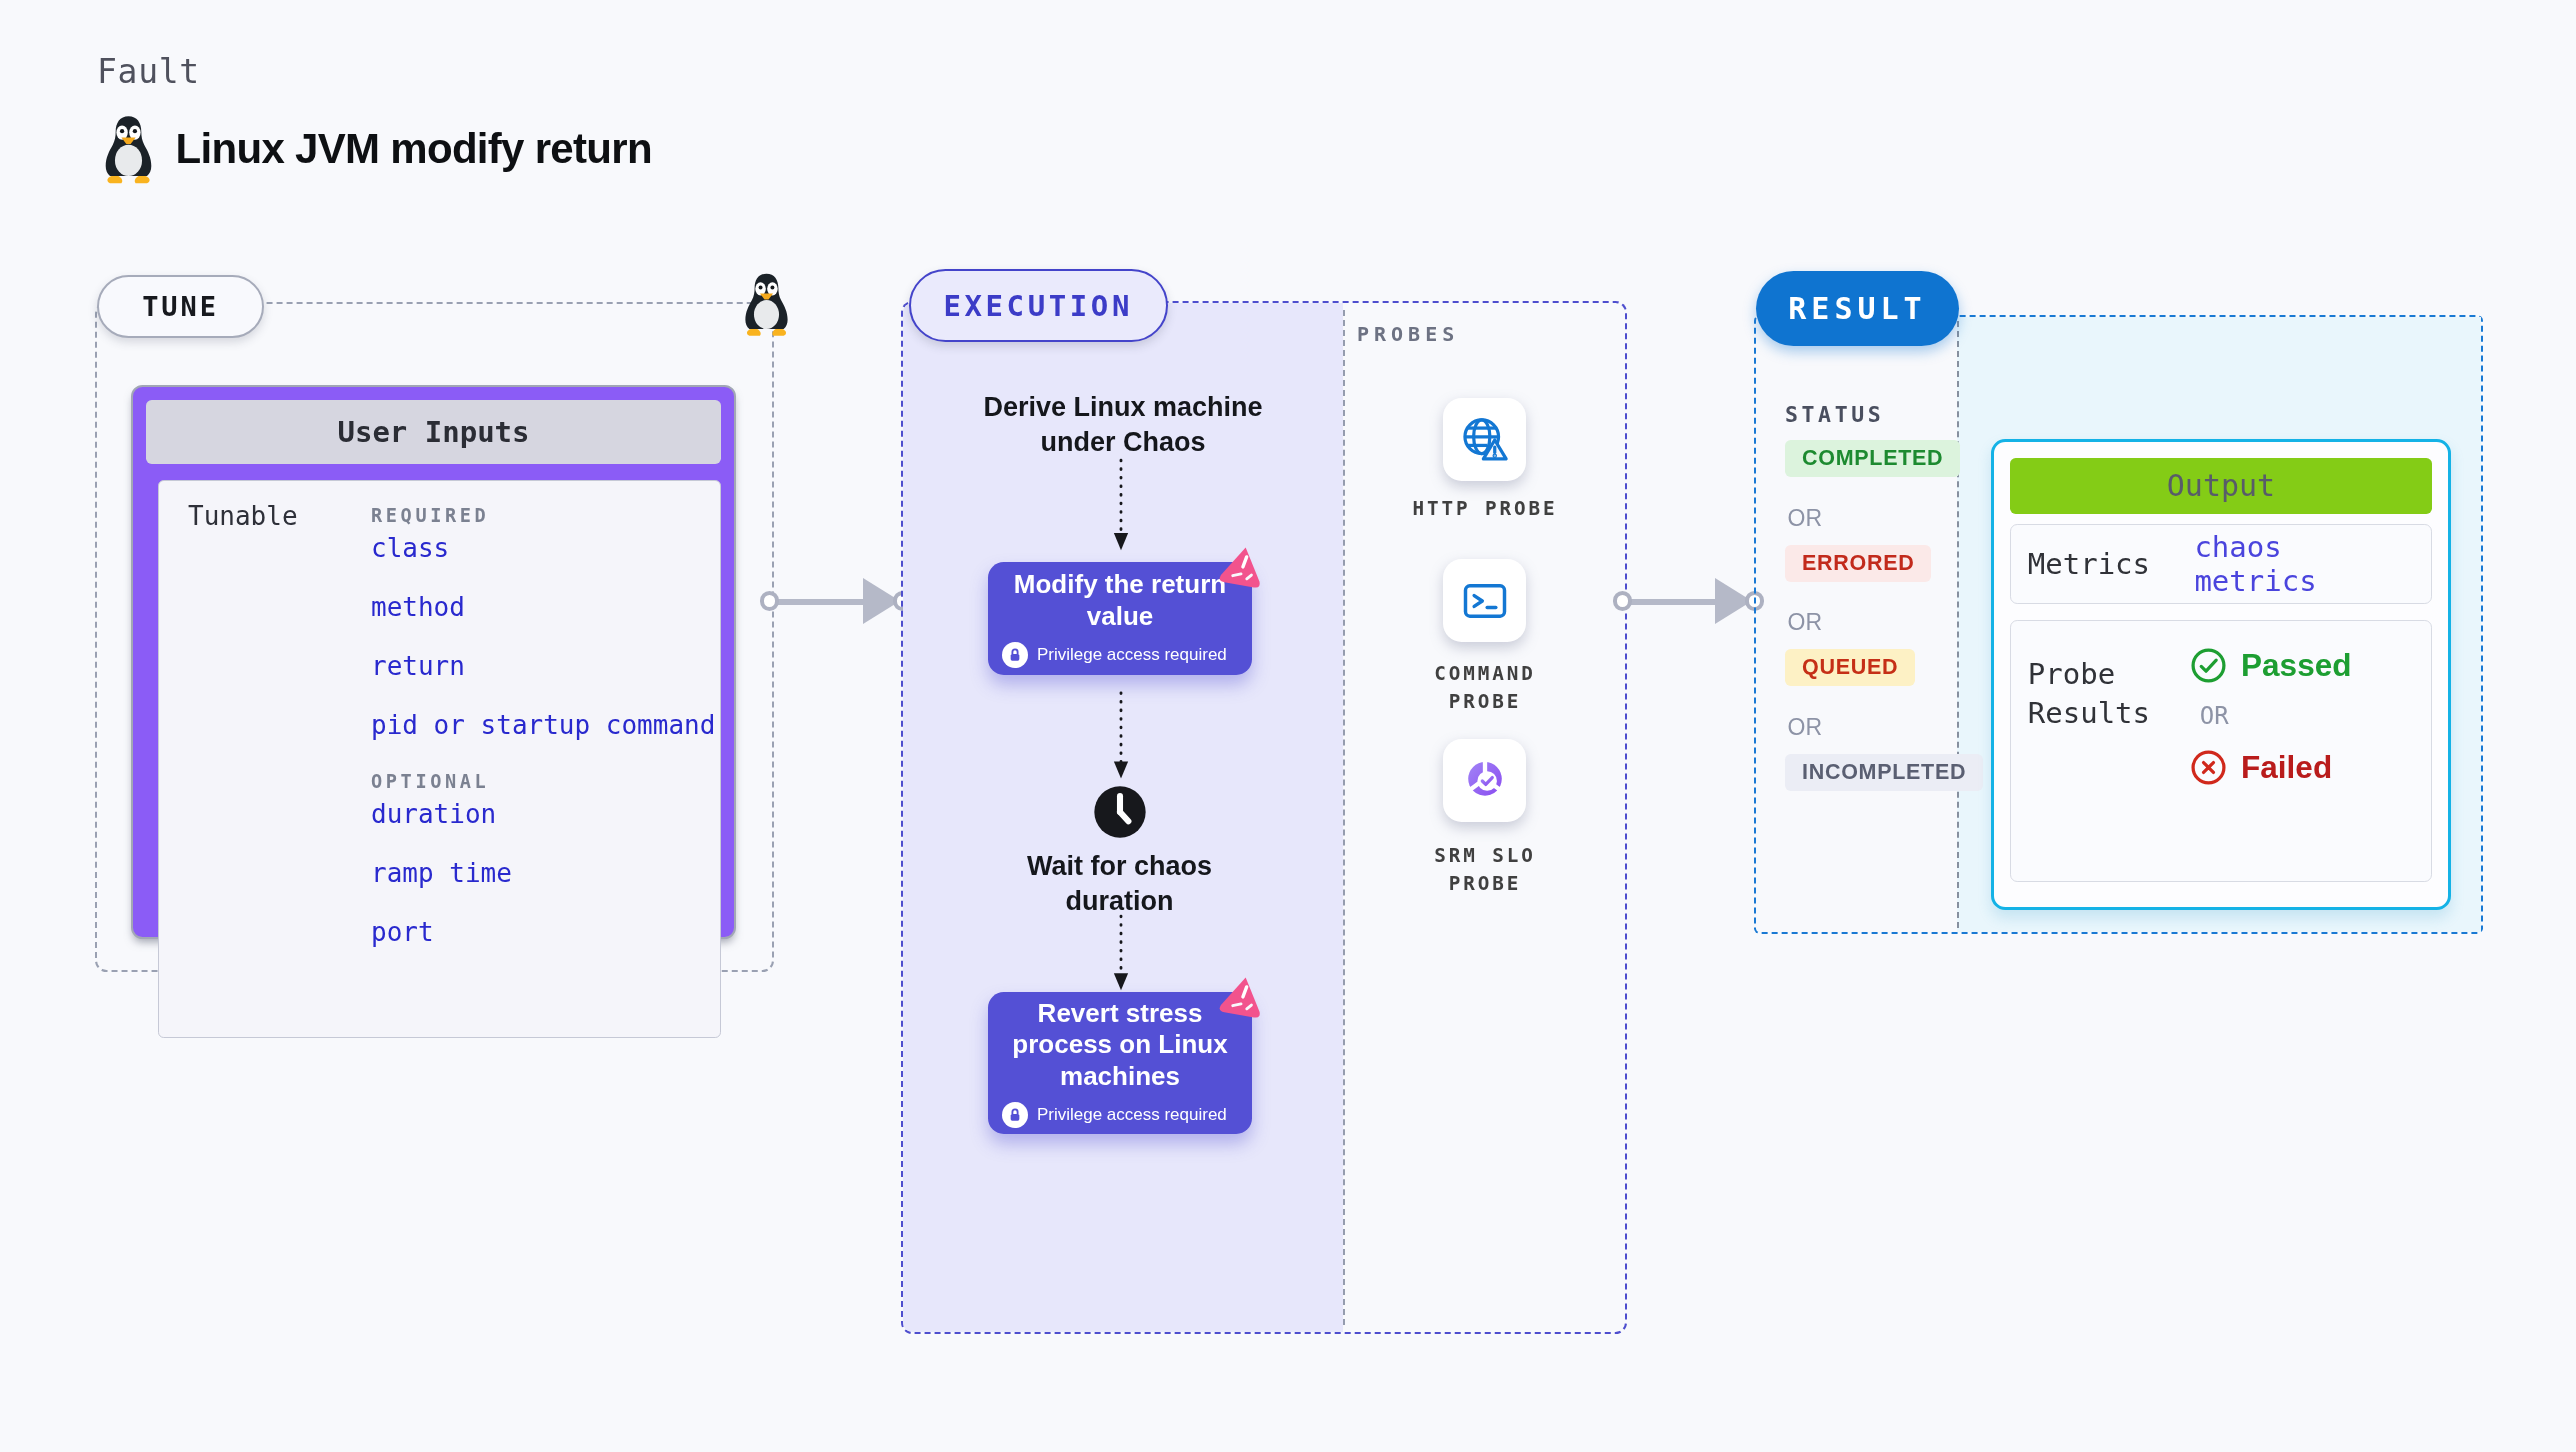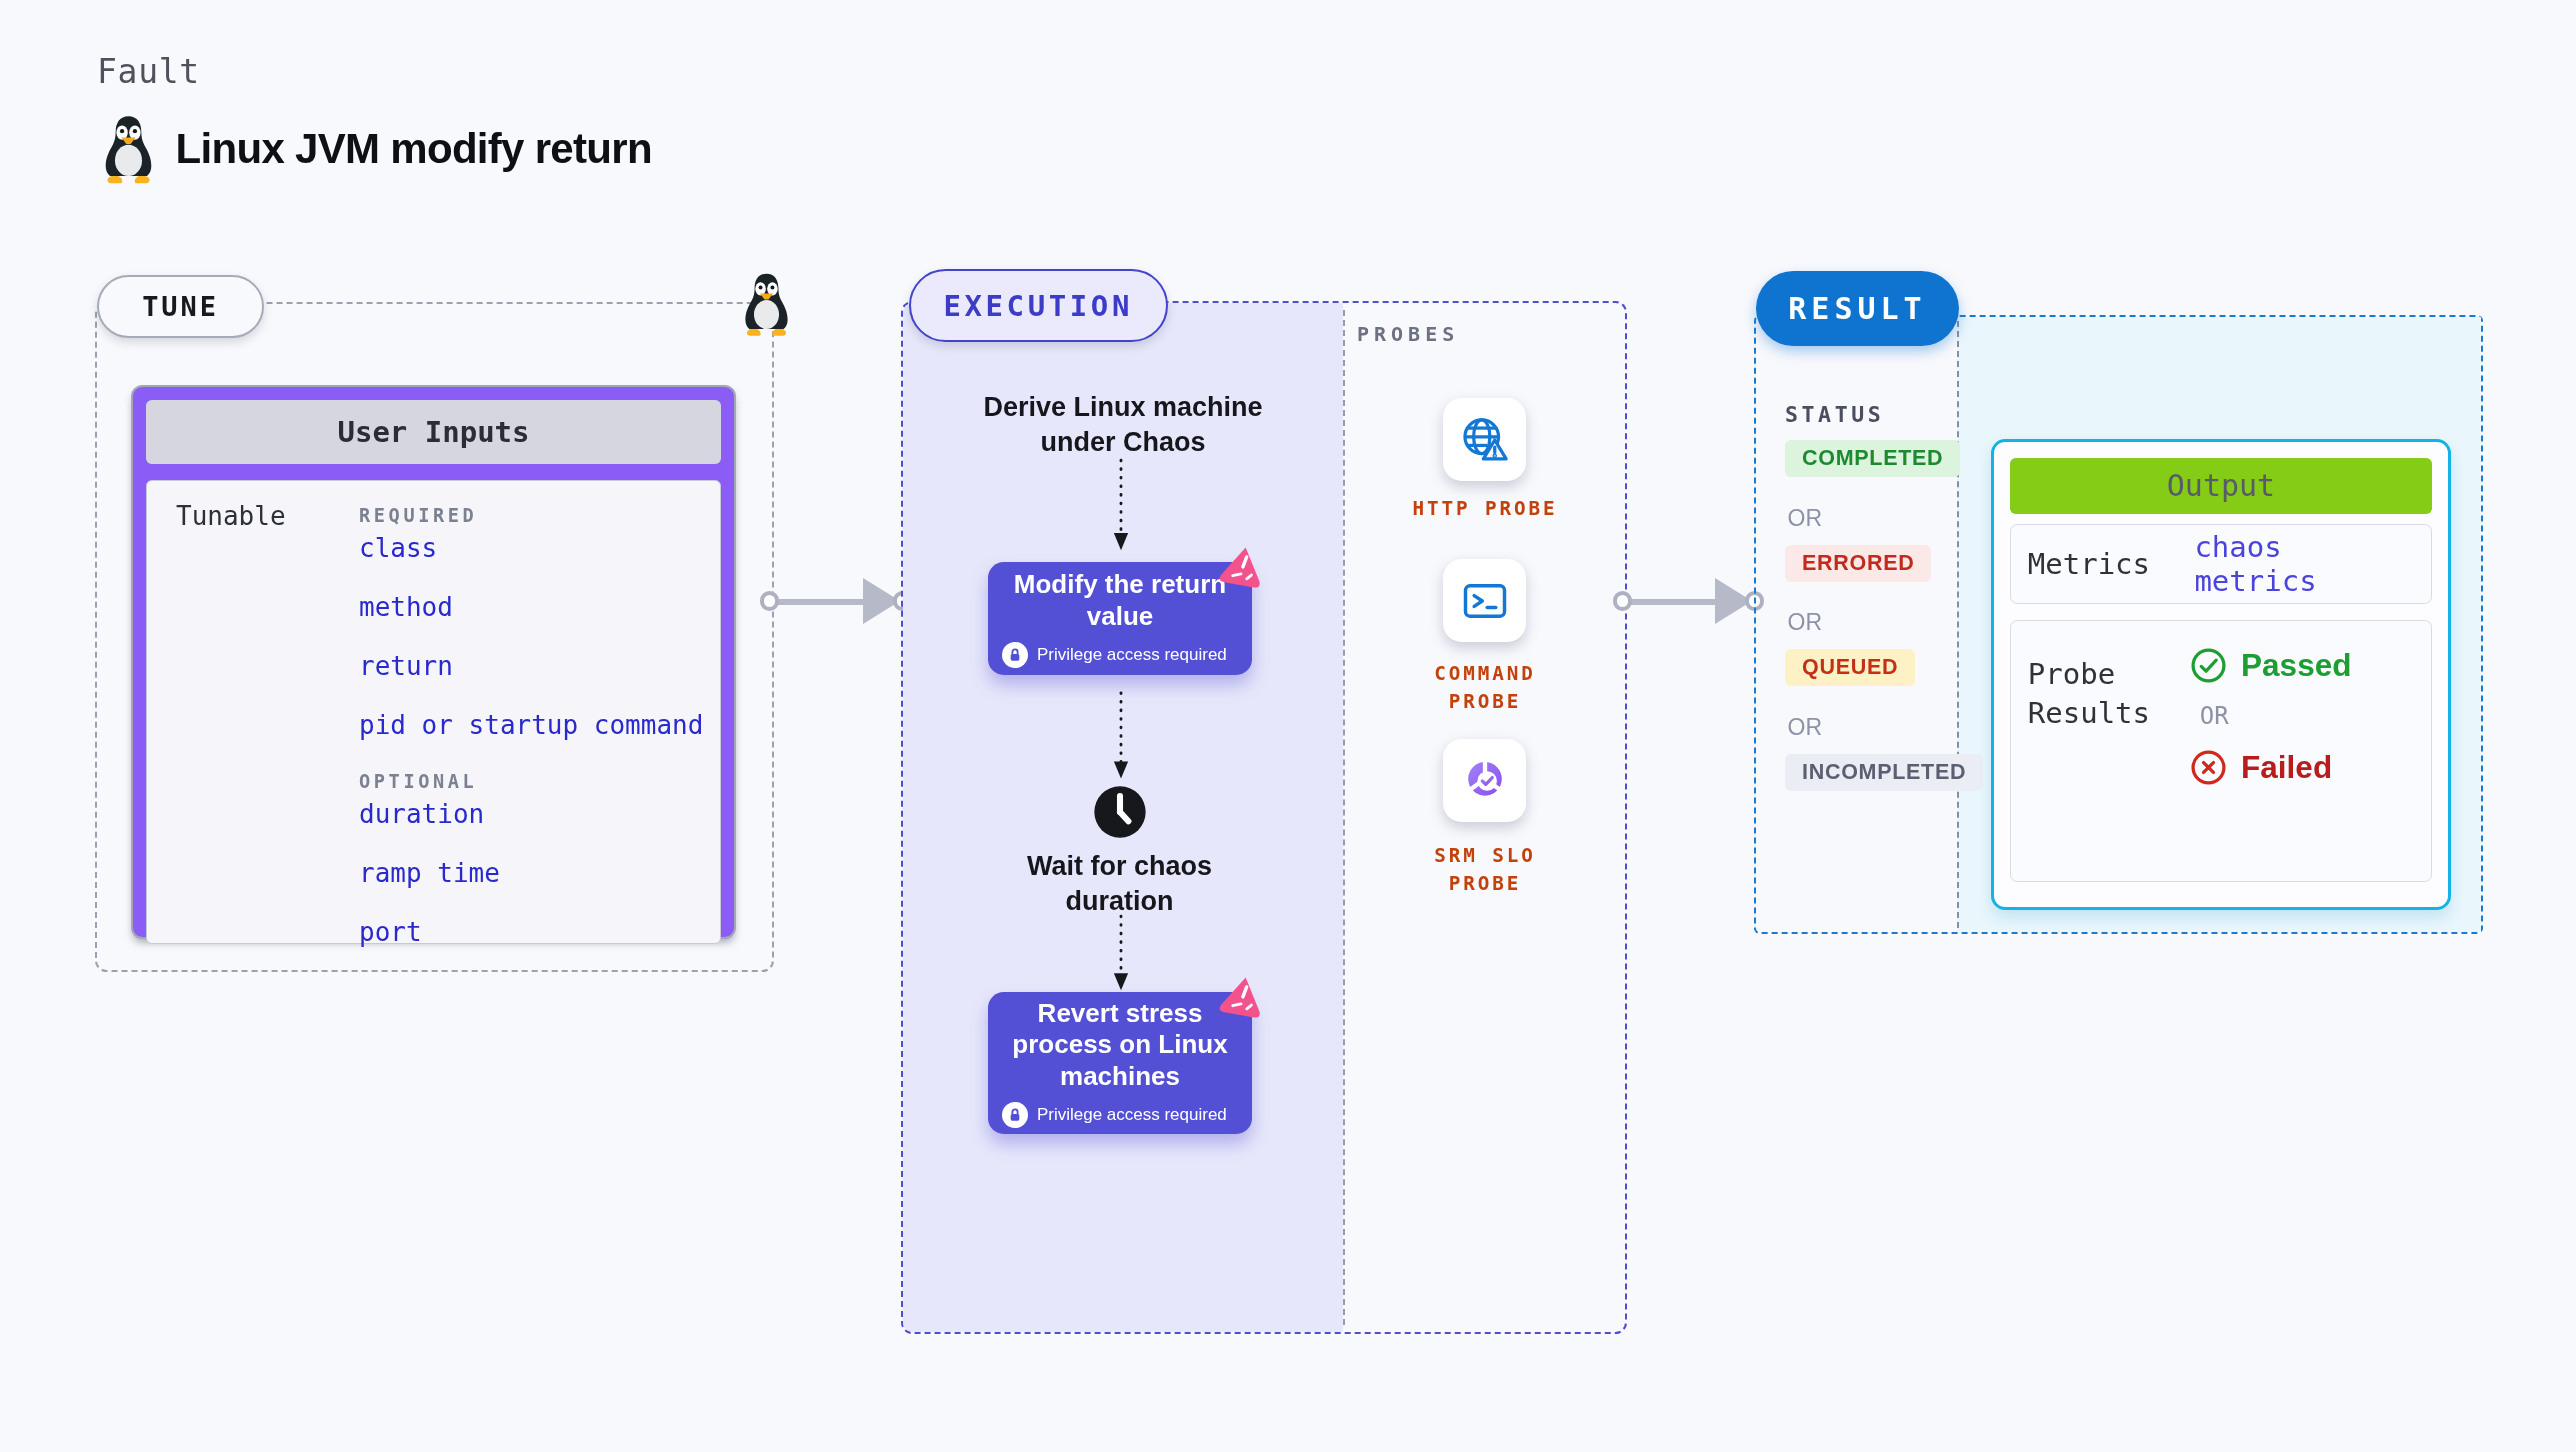--- a/index.html
+++ b/index.html
@@ -30,22 +30,22 @@
 
   
   .tune-box{position:absolute;left:95px;top:302px;width:675px;height:666px;
             border:2.1px dashed #9aa1b2;border-radius:11.5px;}
   .ui-card{position:absolute;left:34px;top:81px;width:605px;height:554px;
            background:#8b5cf6;border:2.1px solid #a2a7b5;border-radius:11.5px;
            box-shadow:0 5.7px 8.6px -2.9px rgba(90,95,115,.55);box-sizing:border-box;padding:13px;}
   .ui-header{height:64px;background:#d6d6e0;border-radius:5.7px;display:flex;align-items:center;
              justify-content:center;font-family:"DejaVu Sans Mono",monospace;font-size:29px;
              font-weight:600;color:#2b2d35;}
-  .ui-body{margin-top:15.8px;height:464px;background:#f5f5fa;border:1.4px solid #c6c9d6;
-           border-radius:5.7px;display:flex;box-sizing:border-box;padding:20px 0 0 29px;}
+  .ui-body{margin-top:15.8px;height:558px;background:#f5f5fa;border:1.4px solid #c6c9d6;
+           border-radius:5.7px;display:flex;box-sizing:border-box;padding:20px 0 0 29px;margin-left:12px;}
   .ui-left{width:183px;font-family:"DejaVu Sans Mono",monospace;font-size:26px;color:#2e3039;}
   .ui-right{display:flex;flex-direction:column;}
   .group-label{font-family:"DejaVu Sans Mono",monospace;font-size:18.6px;font-weight:600;
                color:#7b8191;letter-spacing:3.6px;margin:4.3px 0 7.2px 0;}
   .tunable-item{font-family:"DejaVu Sans Mono",monospace;font-size:26px;color:#2929ce;
                 margin:0 0 29px 0;cursor:pointer;}
   .ui-right .group-label.opt{margin-top:1.4px;}
 
   
   .hconn{position:absolute;height:49px;}
@@ -77,21 +77,21 @@
   .clock{position:absolute;width:56px;height:56px;}
 
   .probes-label{position:absolute;left:454px;top:18.6px;font-family:"DejaVu Sans Mono",monospace;
                 font-size:20px;font-weight:700;color:#6d7283;letter-spacing:5px;}
   .probe-card{position:absolute;left:540px;width:83px;height:83px;background:#fff;
               border-radius:18.6px;box-shadow:0 5.7px 13px rgba(120,125,155,.35);
               display:flex;align-items:center;justify-content:center;}
   .probe-card svg{width:52px;height:52px;}
   .probe-name{position:absolute;left:493px;width:178px;text-align:center;
               font-family:"DejaVu Sans Mono",monospace;font-size:19.3px;font-weight:700;
-              color:#c2410c;letter-spacing:2.9px;line-height:1.45;}
+              color:#404040;letter-spacing:2.9px;line-height:1.45;}
 
   
   .result-box{position:absolute;left:1754px;top:315px;width:725px;height:615px;
               border:2.9px dashed #1979d3;border-radius:5.7px;}
   .cyan-panel{position:absolute;left:201px;top:0;bottom:0;right:0;background:#e9f6fc;}
   .result-sep{position:absolute;left:201px;top:4.3px;bottom:4.3px;border-left:2.1px dashed #87909f;}
   .status-label{position:absolute;left:29px;top:85px;font-family:"DejaVu Sans Mono",monospace;
                 font-size:21.5px;font-weight:700;color:#4a4f5f;letter-spacing:3.6px;}
   .badge{position:absolute;left:29px;height:37px;display:inline-flex;align-items:center;
          padding:0 17px;border-radius:5.7px;font-size:21.5px;font-weight:700;letter-spacing:0.7px;}

